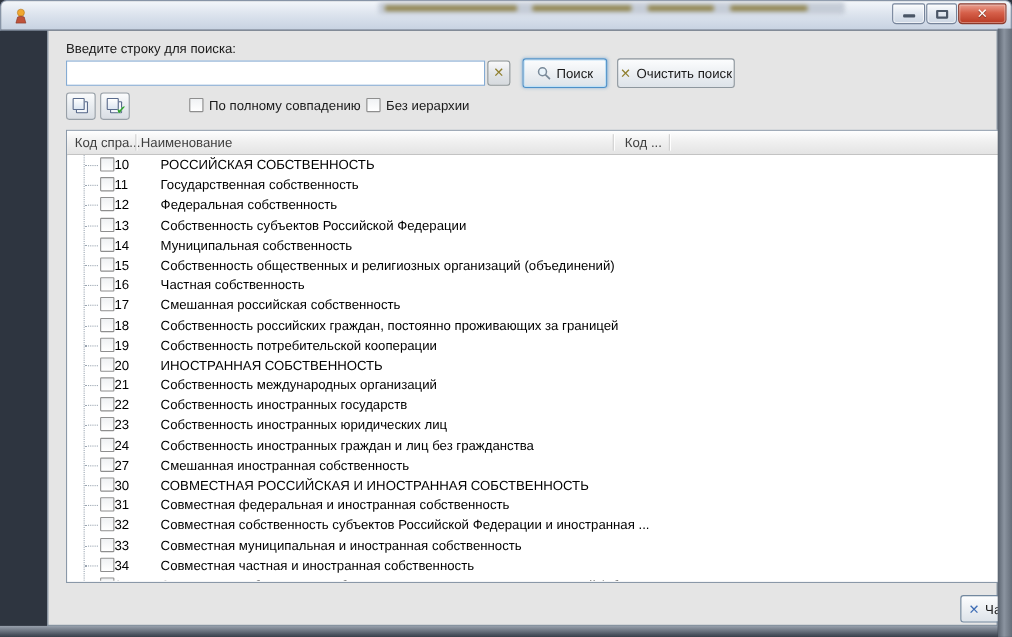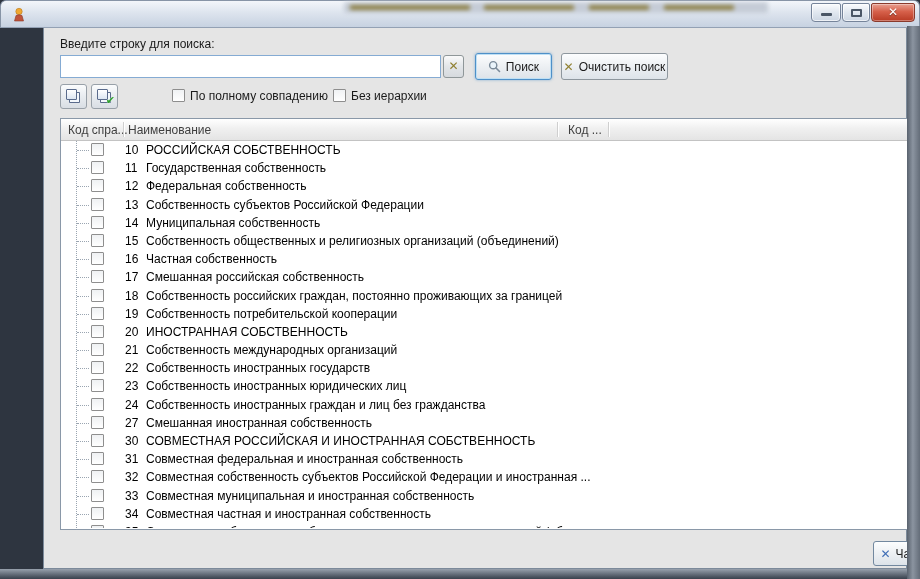--- a/index.html
+++ b/index.html
@@ -72,21 +72,21 @@
   .hcell{position:absolute;top:0;height:22px;line-height:22px;font-size:12px;color:#3f3f3f;white-space:nowrap;}
   .hc1{left:7px;} .hc2{left:67px;} .hc3{left:507px;}
   .hsep{position:absolute;top:3px;bottom:3px;width:1px;background:#cfcfcf;box-shadow:1px 0 0 #fff;}
   .hs1{left:62px;} .hs2{left:496px;} .hs3{left:547px;}
   .tbody{position:absolute;left:1px;top:22px;right:18px;bottom:1px;overflow:hidden;background:#fff;}
   .tree-vline{position:absolute;left:14px;top:0;bottom:0;width:1px;border-left:1px dotted #9aa5b1;}
   .trow{position:relative;height:18.2px;}
   .tbranch{position:absolute;left:15px;top:9px;width:12px;border-top:1px dotted #9aa5b1;}
   .rcb{position:absolute;left:29px;top:2px;width:13px;height:13px;border:1px solid #8e8e8e;
     border-radius:1px;background:linear-gradient(#eff1f3,#ffffff);}
-  .rcode{position:absolute;left:63px;top:0;font-size:12px;line-height:18.2px;color:#000;}
+  .rcode{position:absolute;left:42px;top:0;font-size:12px;line-height:18.2px;color:#000;}
   .rname{position:absolute;left:84px;top:0;font-size:12px;line-height:18.2px;color:#000;white-space:nowrap;}
 
   
   .vscroll{position:absolute;top:22px;right:1px;bottom:1px;width:17px;
     background:linear-gradient(90deg,#e8e8e8,#f6f6f6);}
   .sbtn{position:absolute;left:0;width:17px;height:16px;border:1px solid #aeb2b6;border-radius:2px;
     background:linear-gradient(#fdfdfd,#e5e7e9);font-size:7px;color:#4a4d50;text-align:center;line-height:15px;}
   .sb-up{top:0;} .sb-down{bottom:0;}
   .sthumb{position:absolute;left:1px;top:23px;width:15px;height:219px;border:1px solid #979b9f;
     border-radius:2px;background:linear-gradient(90deg,#f9f9f9,#e3e5e7 60%,#d9dbdd);}

